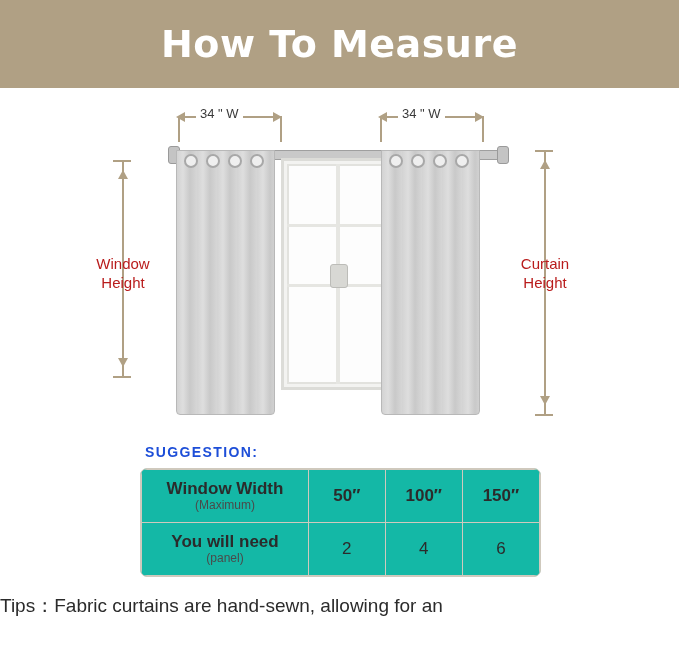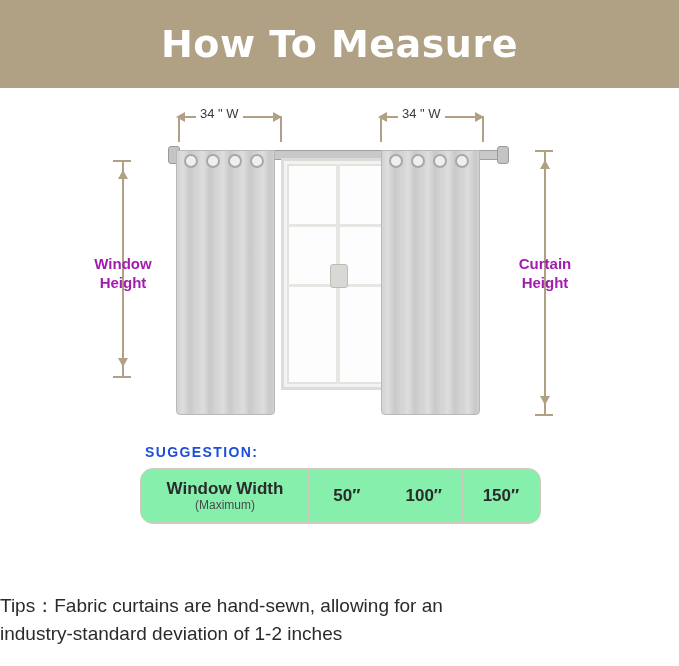--- a/index.html
+++ b/index.html
@@ -197,45 +197,45 @@
     background: #ffffff;
     padding: 0 4px;
     font-family: "Liberation Sans", sans-serif;
   }
 
   .side-label {
     position: absolute;
     width: 86px;
     text-align: center;
     font-size: 15px;
-    font-weight: bold;
-    color: #a21caf;
+    font-weight: normal;
+    color: #b91c1c;
     line-height: 1.25;
   }
 
   
   .suggestion-label {
     position: absolute;
     left: 145px;
     top: 444px;
     font-size: 14px;
     font-weight: bold;
     letter-spacing: 1.4px;
     color: #1d4ed8;
   }
 
   .table-wrap {
     position: absolute;
     left: 140px;
     top: 468px;
     width: 399px;
     border: 1px solid #cfc9bd;
-    border-radius: 13px;
+    border-radius: 7px;
     overflow: hidden;
-    background: #86efac;
+    background: #14b8a6;
   }
   table.measure-table {
     border-collapse: collapse;
     width: 399px;
   }
   table.measure-table td {
     border: 1px solid #cfc9bd;
     text-align: center;
     vertical-align: middle;
     height: 48px;
@@ -351,20 +351,28 @@
     <tbody>
         <tr>
       <td class="rowhead">
         <span>Window Width</span>
         <span class="sub">(Maximum)</span>
       </td>
       <td class="val">50″</td>
       <td class="val">100″</td>
       <td class="val">150″</td>
     </tr>
+    <tr>
+      <td class="rowhead">
+        <span>You will need</span>
+        <span class="sub">(panel)</span>
+      </td>
+      <td class="num">2</td>
+      <td class="num">4</td>
+      <td class="num">6</td>
+    </tr>
   </tbody>
     </table>
 </div>
 
 <div class="tips">
   <span class="tips-key">Tips：</span><span>Fabric curtains are hand-sewn, allowing for an</span><br>
-  <span>industry-standard deviation of 1-2 inches</span>
 </div>
 
 </body></html>

